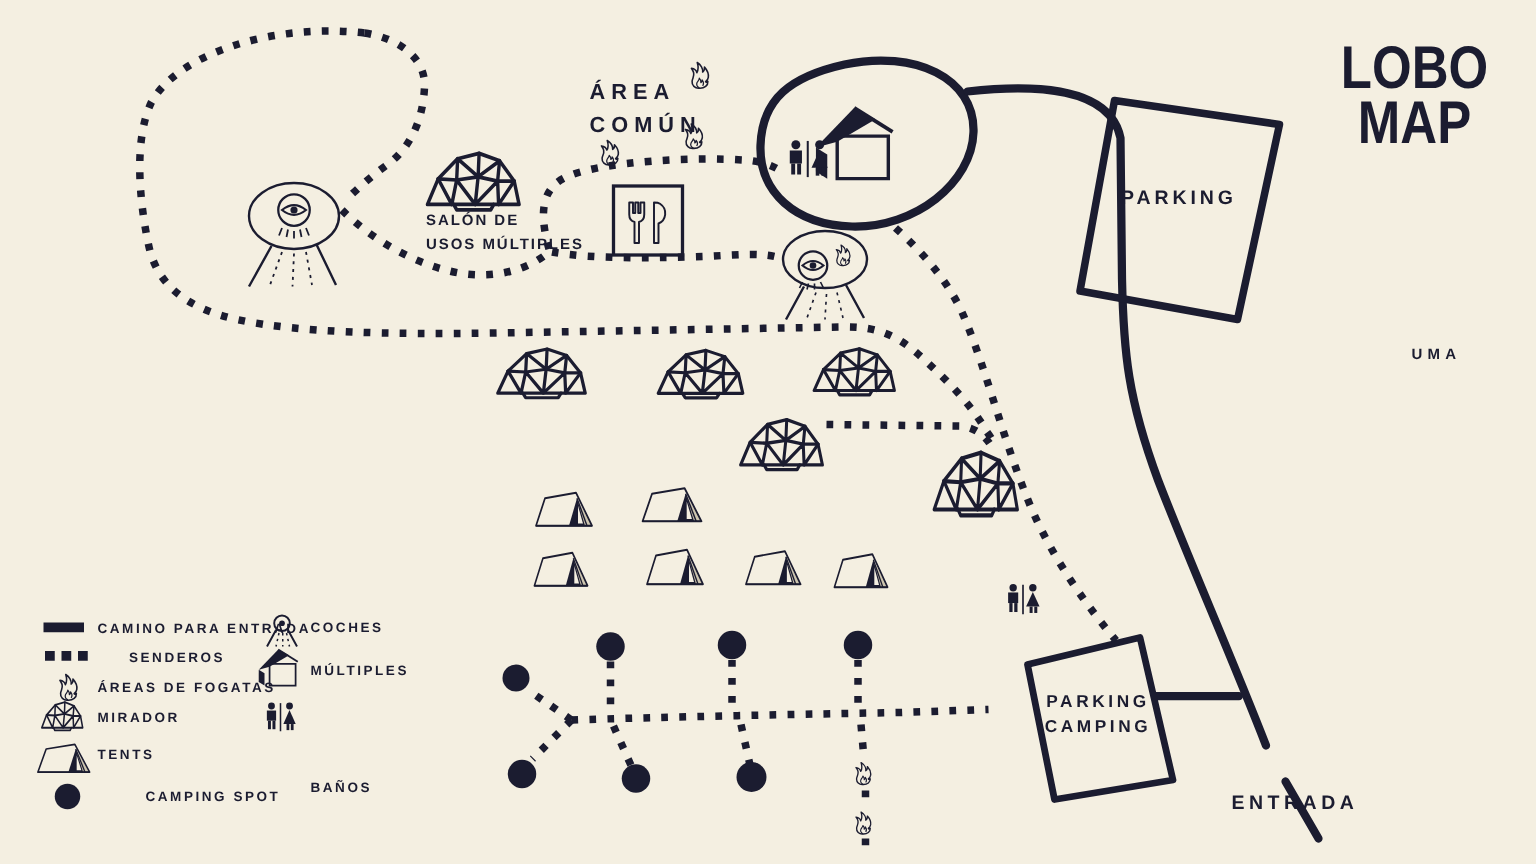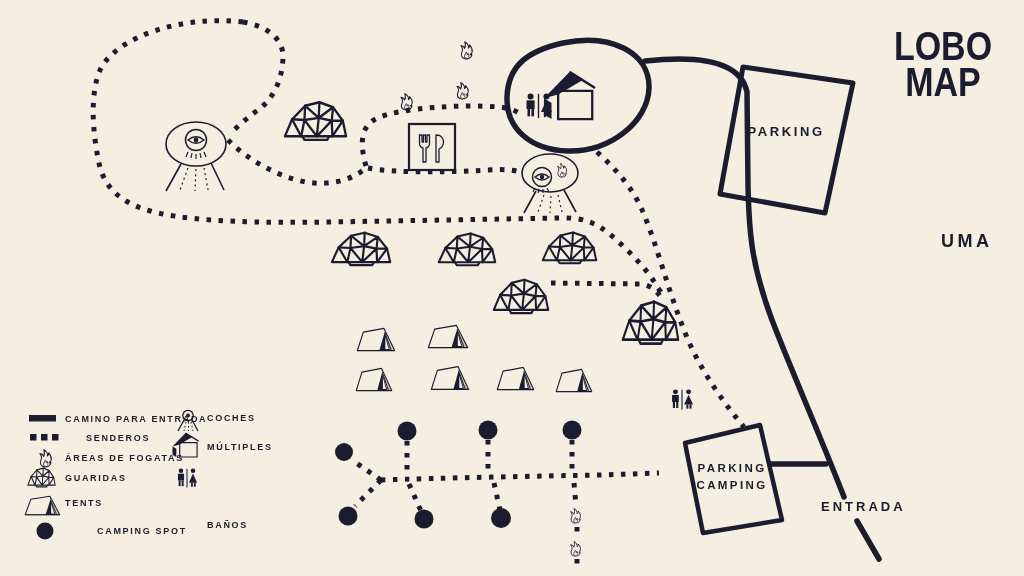--- a/index.html
+++ b/index.html
@@ -12,24 +12,24 @@
     color:#1b1c30;
   }
   .stage svg.map{position:absolute;inset:0;color:#1b1c30;}
   .lbl{position:absolute;color:#1b1c30;font-weight:bold;white-space:pre-line;}
   .title{
     left:893px;top:28px;width:100px;
     font-size:34px;line-height:.92;font-weight:800;
     letter-spacing:0px;text-align:center;
     transform:scaleY(1.18);transform-origin:top center;
   }
-  .uma{left:941px;top:231px;font-size:18px;letter-spacing:3.5px;}
+  .uma{left:941px;top:231px;font-size:10px;letter-spacing:3.5px;}
   .parking{left:738px;top:124px;width:96px;text-align:center;font-size:13px;letter-spacing:2.6px;}
   .parking-camping{left:678px;top:460px;width:108px;text-align:center;font-size:11.5px;letter-spacing:2.4px;line-height:1.5;}
-  .entrada{left:802px;top:499px;font-size:13px;letter-spacing:3px;padding-left:19px;}
+  .entrada{left:802px;top:527px;font-size:13px;letter-spacing:3px;padding-left:19px;}
   .area-comun{left:393px;top:52px;font-size:14.5px;letter-spacing:4px;line-height:1.5;}
   .salon{left:284px;top:140px;font-size:10px;letter-spacing:1.3px;line-height:1.6;}
   .leg{font-size:9px;letter-spacing:1.7px;}
   .l1{left:65px;top:414px;} .l2{left:65px;top:433px;margin-left:21px;} .l3{left:65px;top:453px;}
   .l4{left:65px;top:473px;} .l5{left:65px;top:498px;} .l6{left:65px;top:526px;margin-left:32px;}
   .l7{left:207px;top:413px;} .l8{left:207px;top:442px;} .l9{left:207px;top:476px;margin-top:44px;}
 </style>
 </head>
 <body>
 
@@ -196,24 +196,28 @@
     </g>
   </svg>
 
   <div class="lbl title"><span>LOBO</span><br><span>MAP</span></div>
 
   <div class="lbl uma">UMA</div>
   <div class="lbl parking">PARKING</div>
   <div class="lbl parking-camping">PARKING
 CAMPING</div>
   <div class="lbl entrada">ENTRADA</div>
+  <div class="lbl area-comun">ÁREA
+COMÚN</div>
+  <div class="lbl salon">SALÓN DE
+USOS MÚLTIPLES</div>
 
   <div class="lbl leg l1">CAMINO PARA ENTRADA</div>
   <div class="lbl leg l2">SENDEROS</div>
   <div class="lbl leg l3">ÁREAS DE FOGATAS</div>
-  <div class="lbl leg l4">GUARIDAS</div>
+  <div class="lbl leg l4">MIRADOR</div>
   <div class="lbl leg l5">TENTS</div>
   <div class="lbl leg l6">CAMPING SPOT</div>
   <div class="lbl leg l7">COCHES</div>
   <div class="lbl leg l8">MÚLTIPLES</div>
   <div class="lbl leg l9">BAÑOS</div>
 
 </div>
 
 </body></html>

